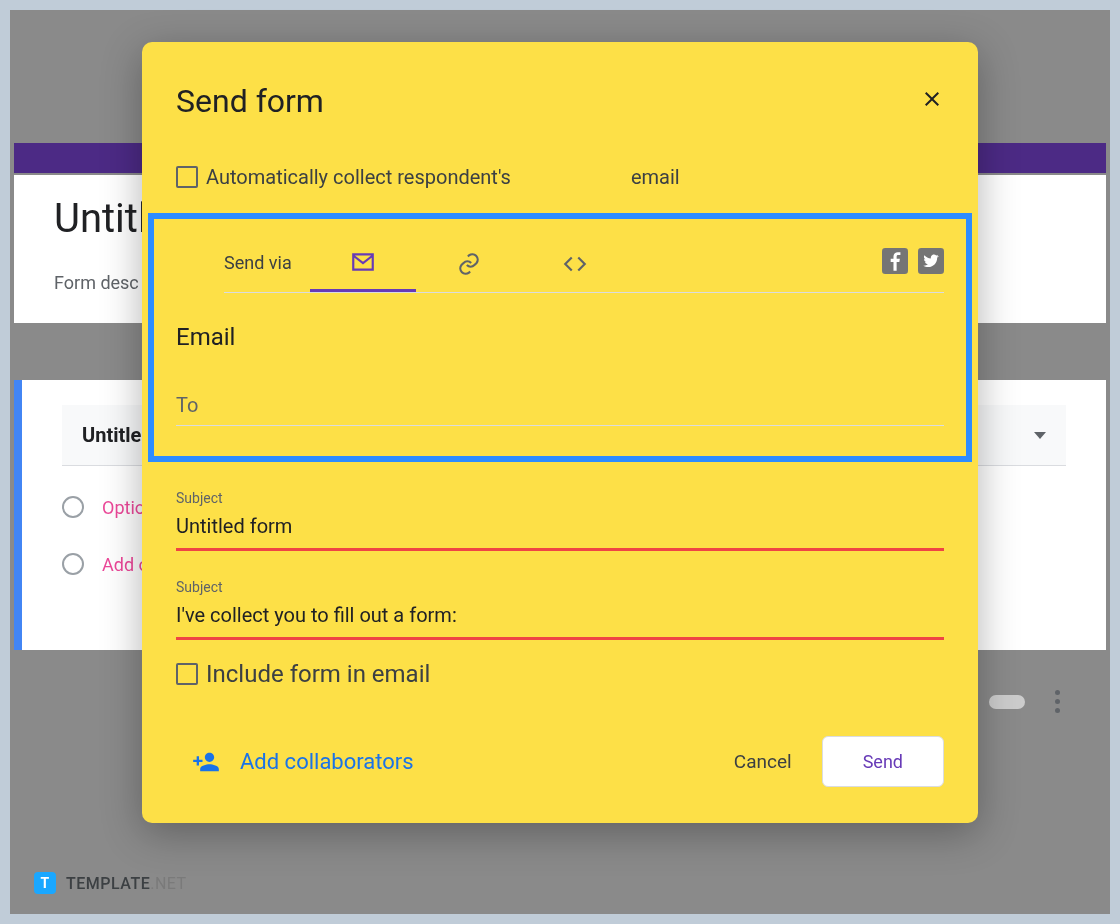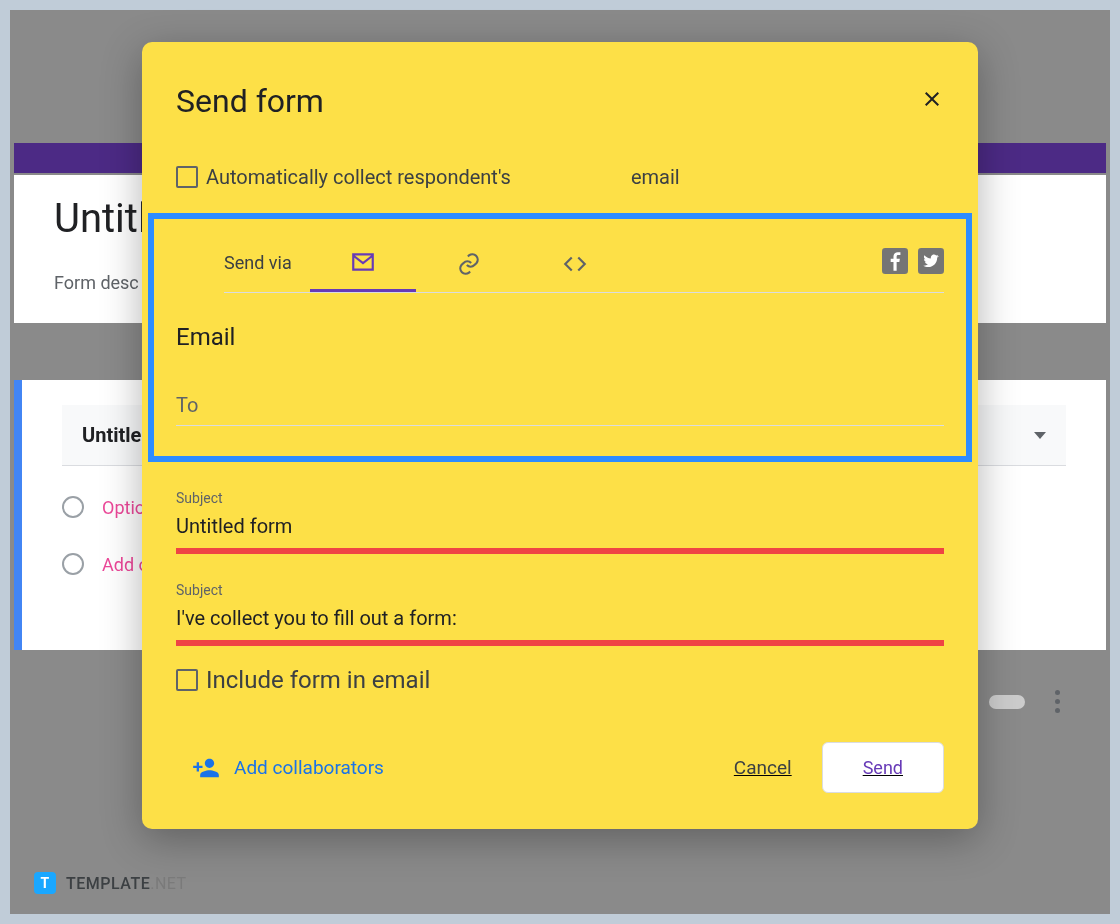--- a/index.html
+++ b/index.html
@@ -203,47 +203,46 @@
 }
 .field-block {
   margin-top: 28px;
 }
 .field-label {
   font-size: 14px;
   color: #5f6368;
   margin-bottom: 8px;
 }
 .field-value {
-  border-bottom: 6px solid #ef4444;
+  border-bottom: 3px solid #ef4444;
   padding-bottom: 10px;
   font-size: 20px;
   color: #202124;
 }
 .dialog-footer {
   margin-top: 48px;
   display: flex;
   justify-content: space-between;
   align-items: center;
 }
 .collab {
   display: flex;
   align-items: center;
-  gap: 14px;
+  gap: 20px;
   color: #1a73e8;
-  font-size: 19px;
+  font-size: 22px;
   cursor: pointer;
   padding-left: 16px;
   justify-content: space-between;
 }
 .collab svg { width: 28px; height: 28px; }
 .footer-buttons {
   display: flex;
   align-items: center;
   gap: 30px;
-  text-decoration: underline;
 }
 .cancel-btn {
   font-size: 19px;
   color: #3c4043;
   cursor: pointer;
 }
 .send-btn {
   border: 1px solid #dadce0;
   border-radius: 6px;
   padding: 14px 40px;

